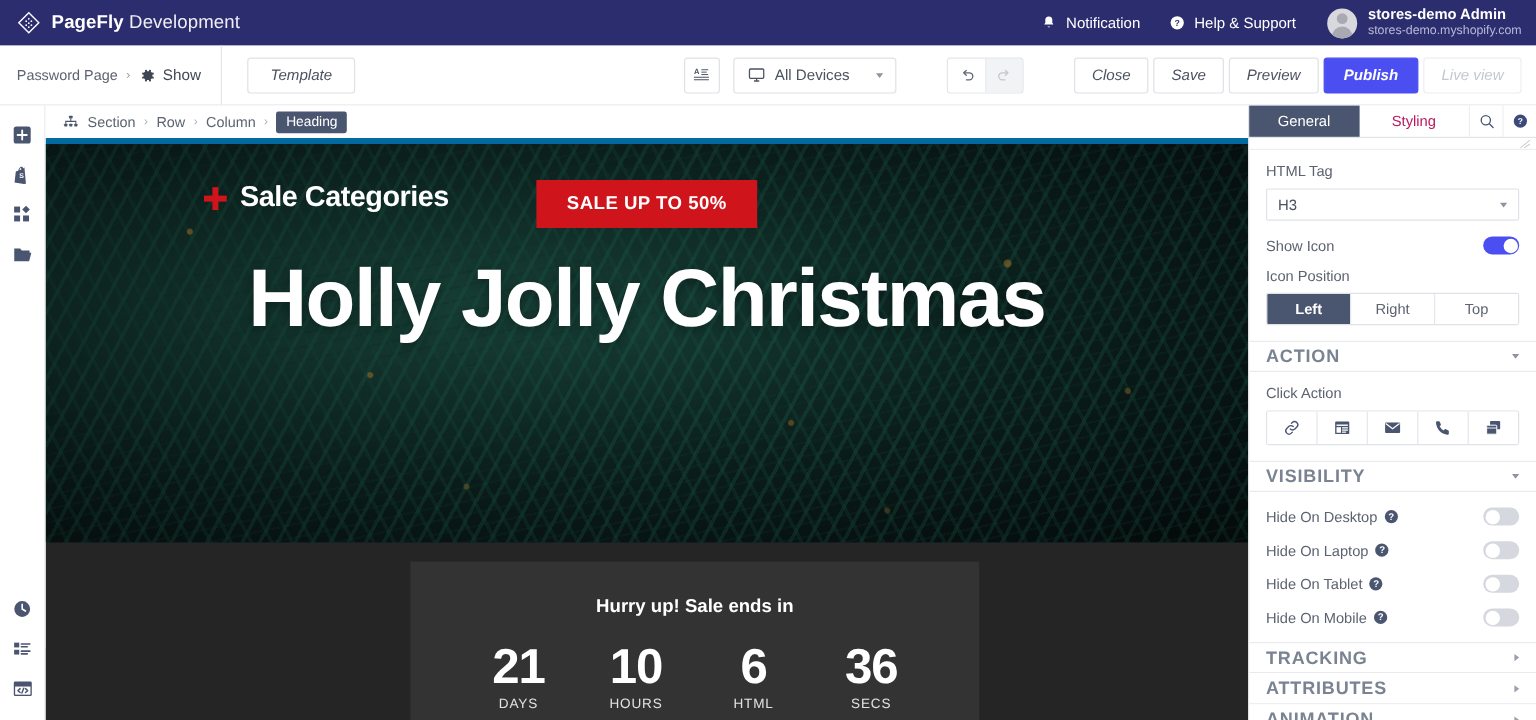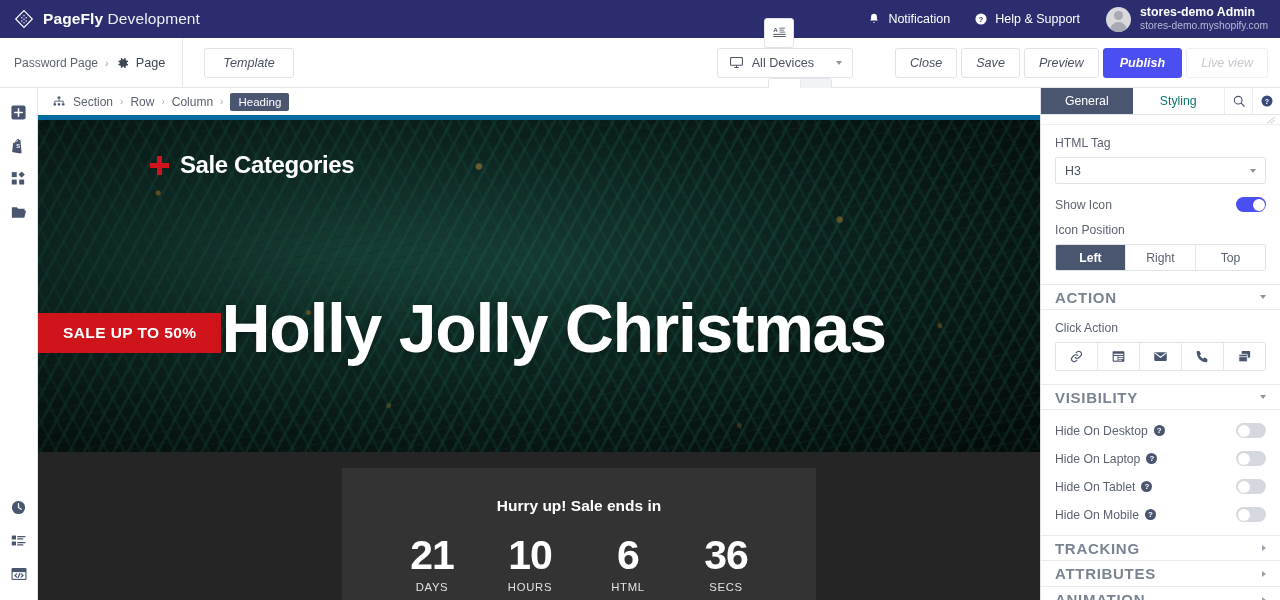--- a/index.html
+++ b/index.html
@@ -51,21 +51,21 @@
   .gear { width:14px; height:14px; display:block; }
   .tb-divider { width:1px; height:50px; background:#e4e6ea; margin-left: 17px; }
 
   .btn {
     height: 30px; border: 1px solid #dfe2e7; background:#fff;
     border-radius: 3px; font-size: 12.6px; color: #4b5260;
     padding: 0 14px; display:inline-flex; align-items:center; justify-content:center;
     font-family: "Liberation Sans", sans-serif; cursor: pointer; white-space:nowrap;font-style:italic;
   }
   .btn-template { margin-left: 21px; padding: 0 18px; }
-  .tb-mid { margin-left: auto; display:flex; align-items:center; gap: 0; flex-direction: column; }
+  .tb-mid { margin-left: auto; display:flex; align-items:flex-end; gap: 0; }
   .icon-btn {
     width: 30px; height: 30px; border:1px solid #dfe2e7; background:#fff;
     border-radius:3px; display:flex; align-items:center; justify-content:center; cursor:pointer;
   }
   .devices {
     height:30px; border:1px solid #dfe2e7; background:#fff; border-radius:3px;
     display:flex; align-items:center; gap:8px; padding: 0 10px 0 11px; margin-left: 11px;
     font-size:12.6px; color:#4b5260; cursor:pointer;
   }
   .caret-dn { width:0;height:0;border-left:3.5px solid transparent;border-right:3.5px solid transparent;border-top:4px solid #8d94a0; margin-left:14px; }
@@ -108,56 +108,56 @@
       radial-gradient(circle at 80% 30%, rgba(255,180,70,.5) 0 2.5px, transparent 4px),
       radial-gradient(circle at 90% 62%, rgba(255,170,60,.42) 0 2px, transparent 3px),
       radial-gradient(circle at 35% 86%, rgba(255,175,65,.35) 0 2px, transparent 3px),
       radial-gradient(circle at 70% 92%, rgba(255,175,65,.3) 0 2px, transparent 3px),
       repeating-linear-gradient(118deg, rgba(30,92,78,.55) 0 3px, rgba(9,28,26,.0) 3px 13px),
       repeating-linear-gradient(62deg, rgba(24,78,68,.5) 0 3px, rgba(9,28,26,0) 3px 15px),
       repeating-linear-gradient(168deg, rgba(18,62,56,.4) 0 2px, rgba(9,28,26,0) 2px 11px),
       radial-gradient(ellipse at 30% 40%, #1d4f43 0%, #0f2b26 55%, #081614 100%);
   }
   .hero-vign { position:absolute; inset:0; background: radial-gradient(ellipse at 50% 45%, rgba(0,0,0,.12) 0%, rgba(0,0,0,.55) 100%); }
-  .hero-inner { position:relative; height:100%; display:flex; flex-direction:row; align-items:center;margin-top:32px; }
+  .hero-inner { position:relative; height:100%; display:flex; flex-direction:column; align-items:center; }
   .sale-badge {
     margin-top:30px; background:#d0141b; color:#fff; font-weight:bold;
     font-size:15.5px; letter-spacing:.4px; padding:11px 25px;
   }
   .hero-title {
     margin-top:20px; color:#fff; font-weight:bold; font-size:68px;
     letter-spacing:-1.3px; text-shadow:0 2px 10px rgba(0,0,0,.35); white-space:nowrap;
   }
 
   .countdown {
     position:absolute; left:304px; top:348px; width:474px; height:157px;
     background:#333; display:flex; flex-direction:column; align-items:center;
   }
   .cd-title { color:#fff; font-weight:bold; font-size:15.5px; margin-top:29px; }
   .cd-row { display:flex; gap:40px; margin-top:19px; }
   .cd-cell { display:flex; flex-direction:column; align-items:center; width:58px; }
   .cd-num { color:#fff; font-weight:bold; font-size:41px; line-height:1.05; letter-spacing:-1px; }
   .cd-lab { color:#e2e2e2; font-size:11.3px; letter-spacing:.7px; margin-top:4px; }
 
   .lower { position:absolute; left:0; top:420px; width:1002px; height:60px; background:#252525; }
-  .sec-head { display:flex; align-items:center; gap:11px; position:absolute; left:112px; top:31px; }
+  .sec-head { display:flex; align-items:center; gap:11px; position:absolute; left:132px; top:31px; }
   .plus-ico { width:19px; height:19px; position:relative; flex:none; }
   .plus-ico::before, .plus-ico::after { content:""; position:absolute; background:#d0141b; }
   .plus-ico::before { left:7px; top:0; width:5px; height:19px; }
   .plus-ico::after { left:0; top:7px; width:19px; height:5px; }
   .sec-title { color:#fff; font-weight:bold; font-size:24px; letter-spacing:-.4px; }
 
   
   .panel {
     position:absolute; top:88px; right:0; width:240px; height:512px;
     background:#fff; border-left:1px solid #dfe2e7;
     display:flex; flex-direction:column;
   }
   .panel-tabs { display:flex; height:28px; background:#fff; border-bottom:1px solid #e1e4e9; }
-  .ptab { flex:1 1 0; display:flex; align-items:center; justify-content:center; font-size:12.3px; color:#0f766e; cursor:pointer; }
+  .ptab { flex:1 1 0; display:flex; align-items:center; justify-content:center; font-size:12.3px; color:#be185d; cursor:pointer; }
   .ptab.active { background:#4a5570; color:#fff; }
   .ptab-ico { width:28px; display:flex; align-items:center; justify-content:center; cursor:pointer; border-left:1px solid #eceef1; flex:none; }
   .panel-scroll { flex:1 1 auto; overflow:hidden; position:relative; }
   .resize-row { height:10px; border-bottom:1px solid #eceef1; position:relative; }
   .resize-grip { position:absolute; right:4px; top:1px; width:10px; height:8px; }
 
   .fld { padding: 11px 14px 0 14px; }
   .fld-label { font-size:12.2px; color:#5c6370; margin-bottom:7px; }
   .select {
     height:27px; border:1px solid #dfe2e7; border-radius:2px; background:#fff;
@@ -243,21 +243,21 @@
 
 <div class="toolbar">
   <div class="crumbs">
     <span class="bc-item">Password Page</span>
     <span class="crumb-sep">›</span>
     <span class="crumb-page">
       <svg class="gear" viewBox="0 0 24 24">
         <path fill="#3f4653" d="M12 8.2A3.8 3.8 0 1 0 12 15.8 3.8 3.8 0 0 0 12 8.2zm0 5.7a1.9 1.9 0 1 1 0-3.8 1.9 1.9 0 0 1 0 3.8z"></path>
         <path fill="#3f4653" d="M20.4 13.6l-1.7-.3a6.9 6.9 0 0 0 0-2.6l1.7-.3a.6.6 0 0 0 .5-.7l-.4-1.7a.6.6 0 0 0-.7-.4l-1.6.5a7 7 0 0 0-1.8-1.8l.5-1.6a.6.6 0 0 0-.4-.7l-1.7-.4a.6.6 0 0 0-.7.5l-.3 1.7a6.9 6.9 0 0 0-2.6 0l-.3-1.7a.6.6 0 0 0-.7-.5l-1.7.4a.6.6 0 0 0-.4.7l.5 1.6a7 7 0 0 0-1.8 1.8l-1.6-.5a.6.6 0 0 0-.7.4l-.4 1.7a.6.6 0 0 0 .5.7l1.7.3a6.9 6.9 0 0 0 0 2.6l-1.7.3a.6.6 0 0 0-.5.7l.4 1.7a.6.6 0 0 0 .7.4l1.6-.5a7 7 0 0 0 1.8 1.8l-.5 1.6a.6.6 0 0 0 .4.7l1.7.4a.6.6 0 0 0 .7-.5l.3-1.7a6.9 6.9 0 0 0 2.6 0l.3 1.7a.6.6 0 0 0 .7.5l1.7-.4a.6.6 0 0 0 .4-.7l-.5-1.6a7 7 0 0 0 1.8-1.8l1.6.5a.6.6 0 0 0 .7-.4l.4-1.7a.6.6 0 0 0-.5-.7z"></path>
       </svg>
-      <span>Page</span>
+      <span>Show</span>
     </span>
   </div>
 
   <div class="tb-divider"></div>
   <button class="btn btn-template">Template</button>
 
   <div class="tb-mid">
     <div class="icon-btn">
       <svg width="15" height="15" viewBox="0 0 24 24">
         <text x="2" y="11" font-size="10" font-weight="bold" fill="#4b5260" font-family="Liberation Sans, sans-serif">A</text>

